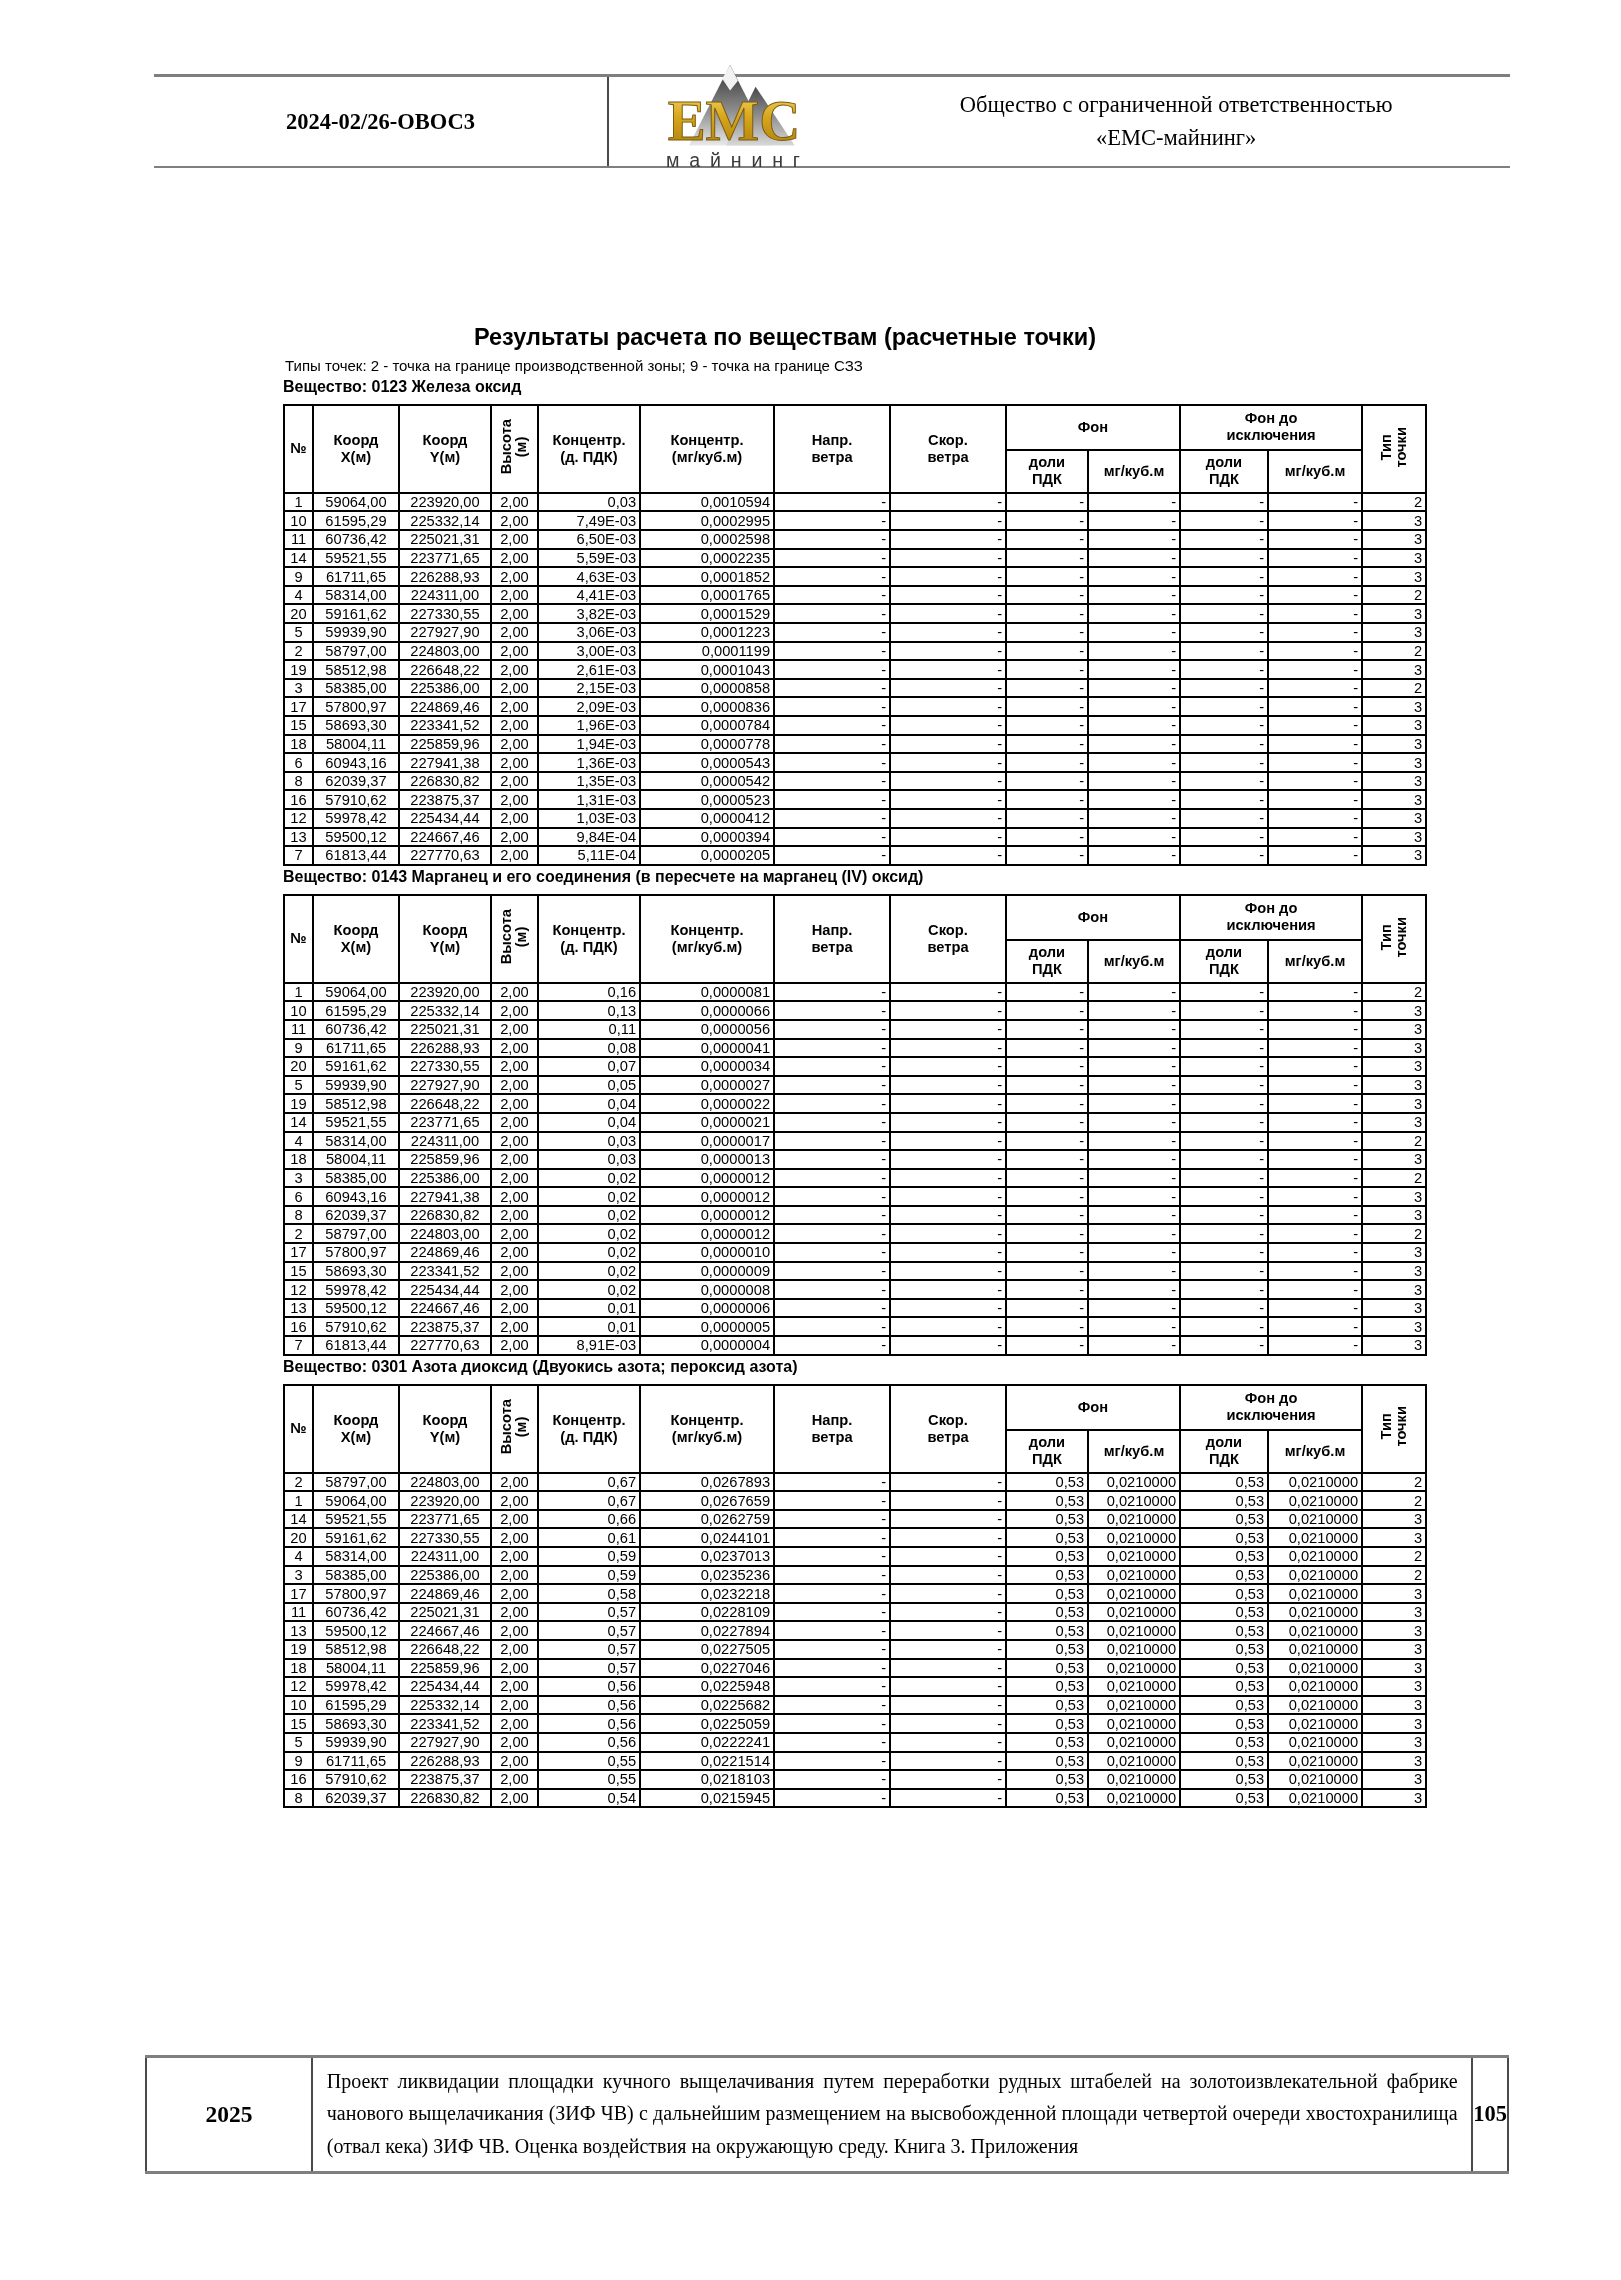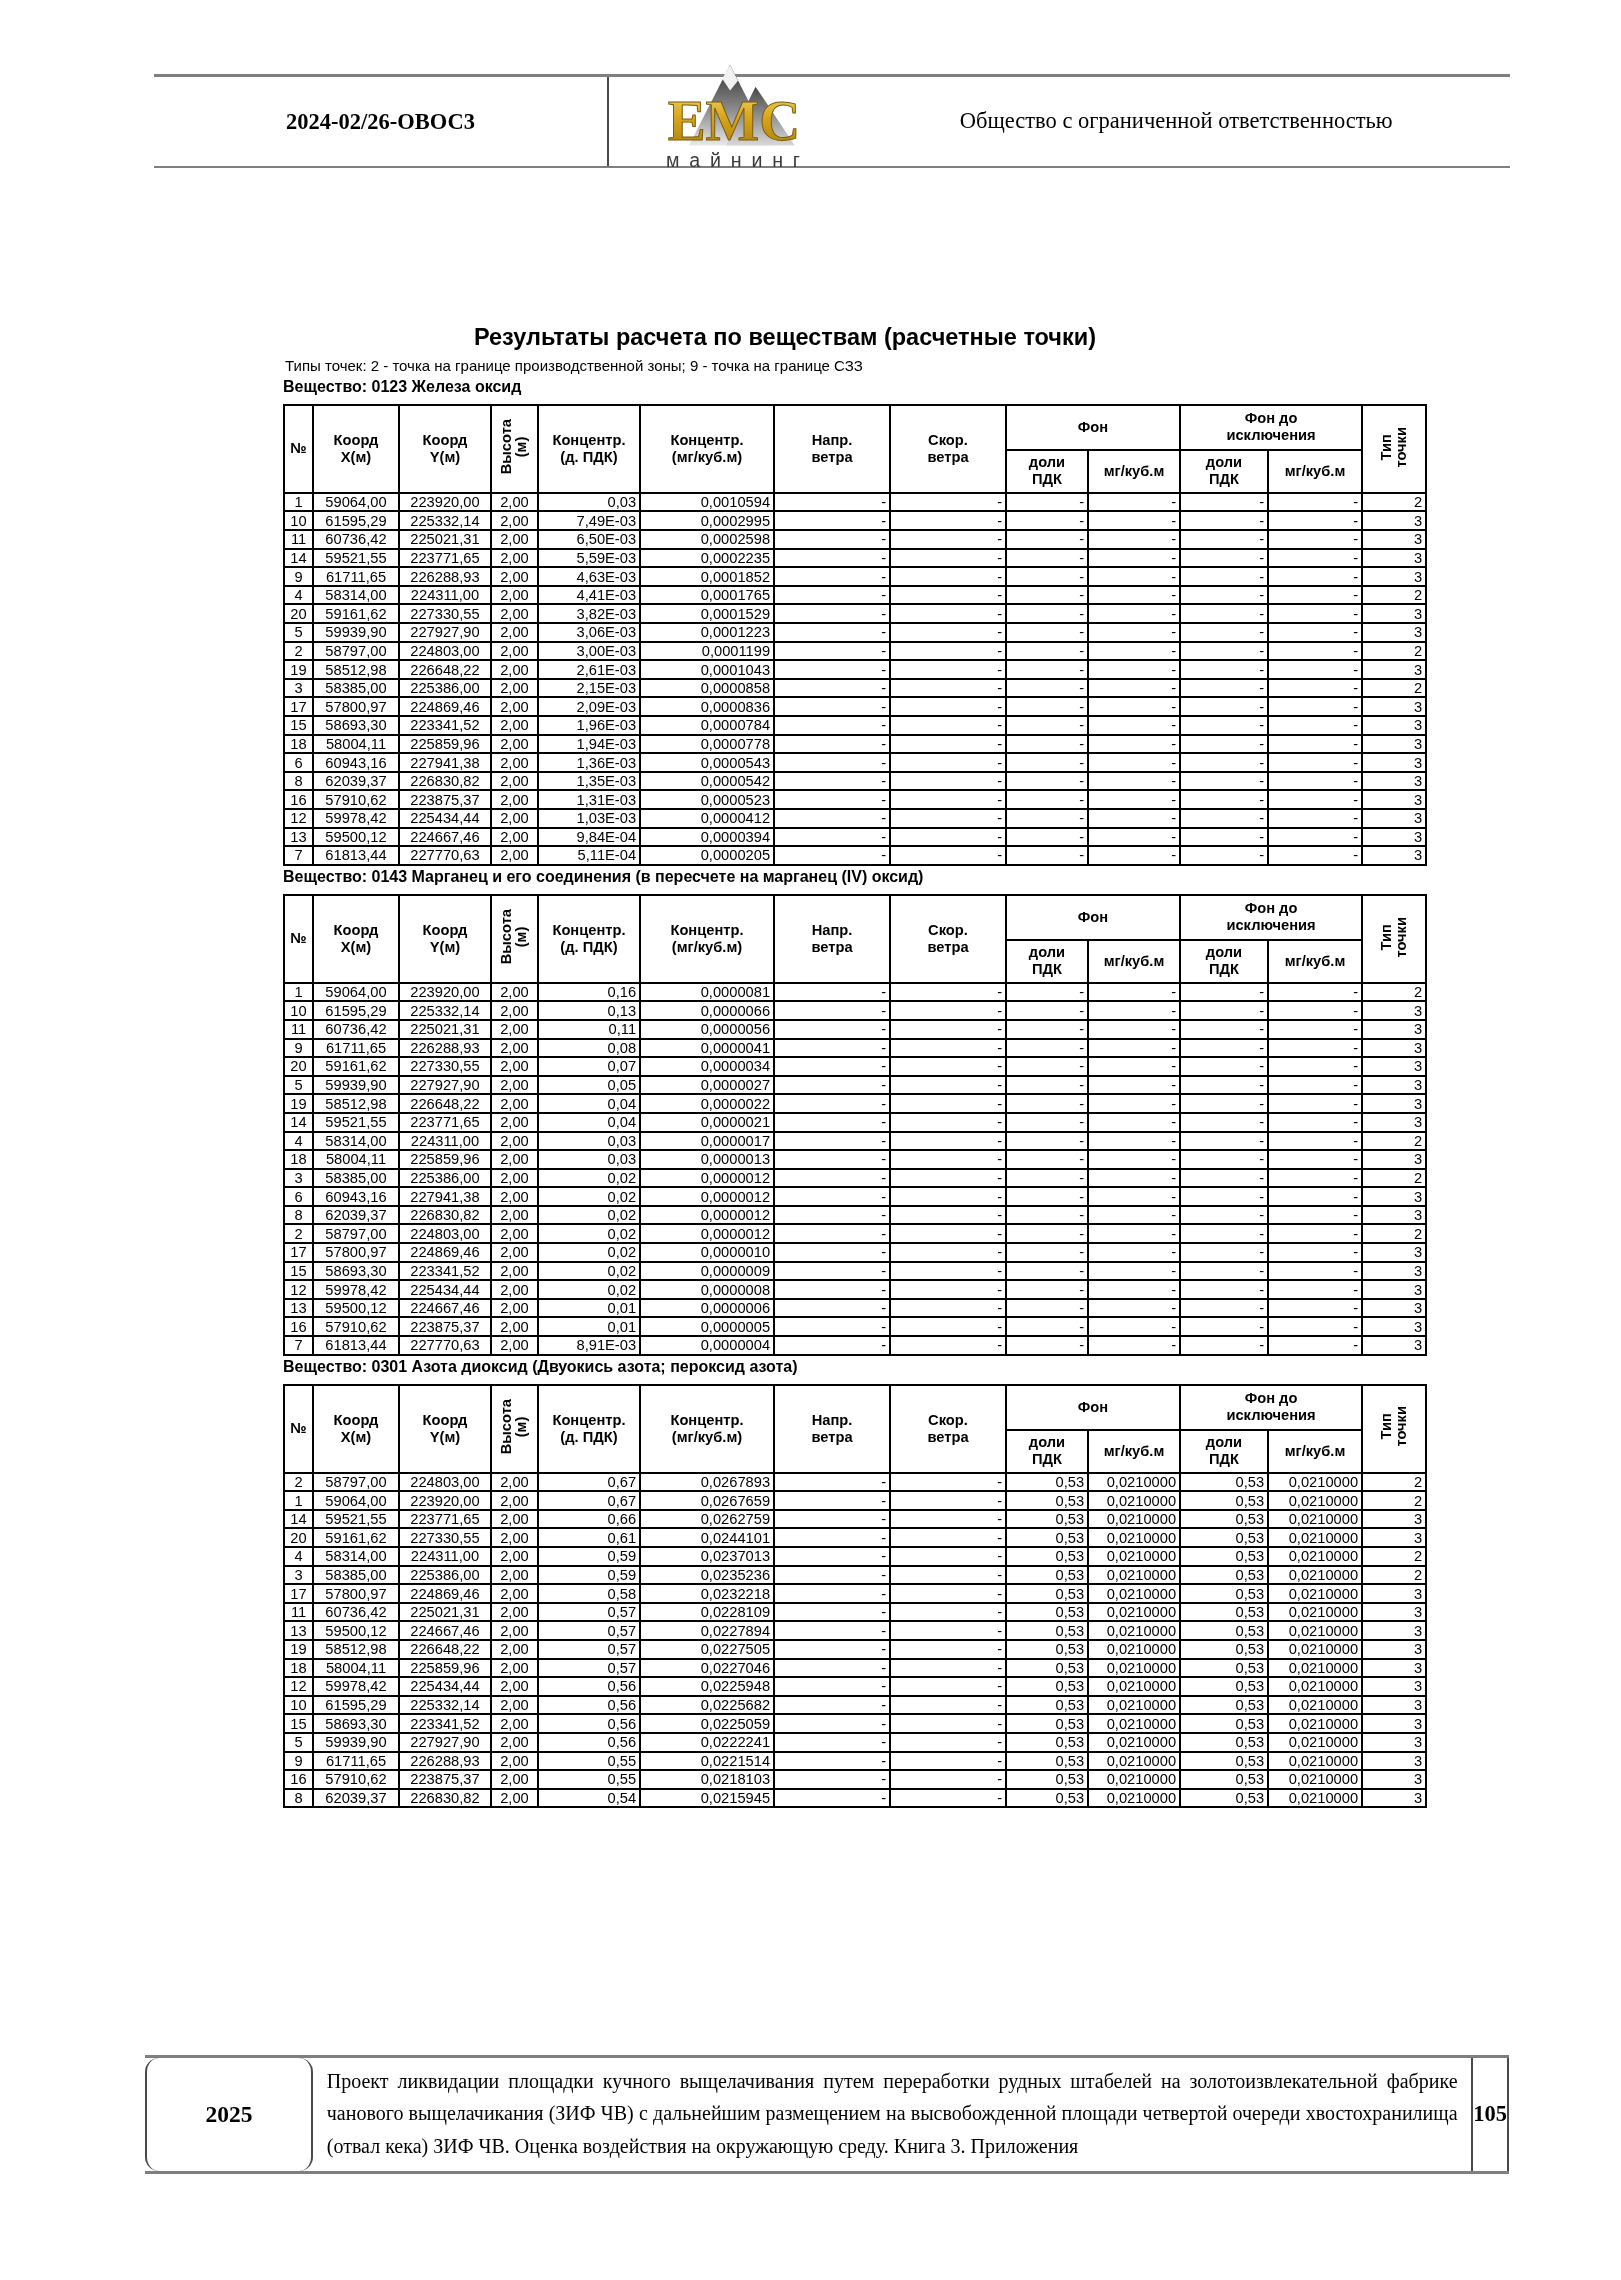--- a/index.html
+++ b/index.html
@@ -62,21 +62,21 @@
   td.c12 { text-align:right; padding-right:11.8px; }
   
   .footer {
     position:absolute; left:145px; top:2055px; width:1364px;
     border-top:3.9px solid #7f7f7f; border-bottom:3.9px solid #7f7f7f;
     display:flex; box-sizing:border-box; font-family:"Liberation Serif", serif;
   }
   .footer-year {
     width:167px; border-left:2px solid #4a4a4a; border-right:2px solid #4a4a4a;
     display:flex; align-items:center; justify-content:center;
-    font-weight:bold; font-size:23.5px;border-radius:14px;
+    font-weight:bold; font-size:23.5px;
   }
   .footer-text {
     width:1180px; box-sizing:border-box; padding:6.9px 13.7px 8.8px 13.7px;
     font-size:20px; line-height:1.62; text-align:justify;
     border-right:2px solid #4a4a4a;
   }
   .footer-page {
     flex:1; border-right:2px solid #4a4a4a;
     display:flex; align-items:center; justify-content:center;
     font-weight:bold; font-size:22.5px;
@@ -110,20 +110,21 @@
         </defs>
         <polygon points="96,2 138,84 54,84" fill="url(#mg1)"></polygon>
         <polygon points="122,24 162,84 92,84" fill="url(#mg2)"></polygon>
         <polygon points="96,2 104,18 96,28 88,16" fill="#f2f2f2"></polygon>
         <text x="100" y="78" text-anchor="middle" font-family="Liberation Serif, serif" font-weight="bold" font-size="58" fill="url(#gold1)" stroke="#7a5c10" stroke-width="1">ЕМС</text>
         <text x="104" y="106" text-anchor="middle" font-family="Liberation Sans, sans-serif" font-size="20" letter-spacing="10" fill="#3b3b3b">майнинг</text>
       </svg>
     </div>
     <div class="company">
       <div>Общество с ограниченной ответственностью</div>
+      <div>«ЕМС-майнинг»</div>
     </div>
   </div>
 </div>
 
 <div class="content">
   <div class="doc-title">Результаты расчета по веществам (расчетные точки)</div>
   <div class="doc-subtitle">Типы точек: 2 - точка на границе производственной зоны; 9 - точка на границе СЗЗ</div>
 
   <div class="section">
     <div class="caption">Вещество: 0123 Железа оксид</div>

